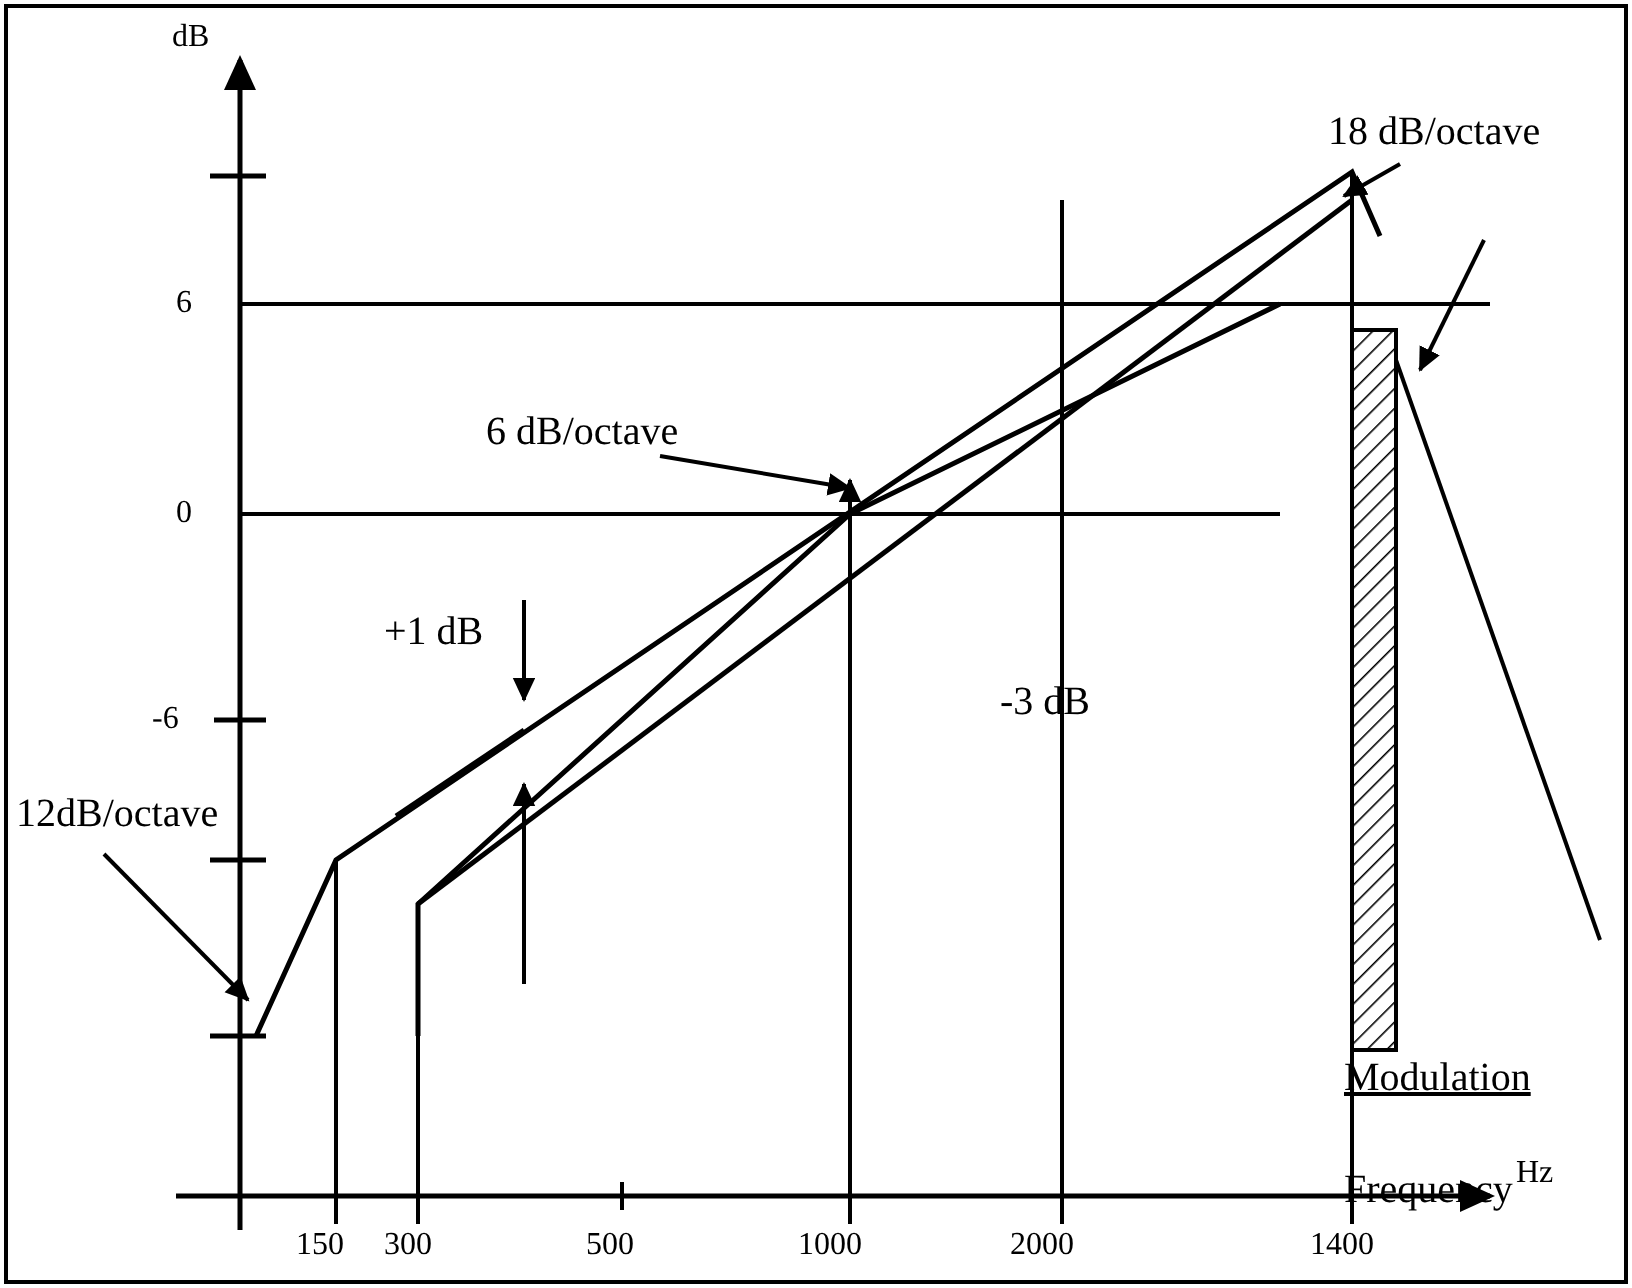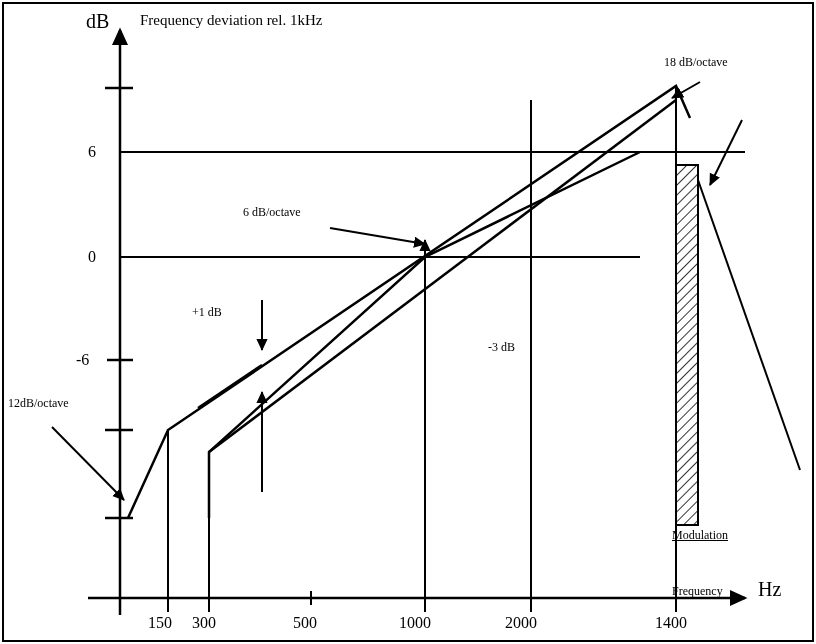--- a/index.html
+++ b/index.html
@@ -7,23 +7,23 @@
     width:816px;height:644px;
     background:#ffffff;
     font-family:"Liberation Serif", serif;
     overflow:hidden;
     position:relative;
   }
   #stage{position:absolute;left:0;top:0;width:816px;height:644px;}
   svg#plot{position:absolute;left:0;top:0;width:816px;height:644px;}
   .lbl{position:absolute;font-family:"Liberation Serif", serif;color:#000;white-space:pre;}
   .t-title{font-size:15px;}
-  .t-ax{font-size:20px;}
+  .t-ax{font-size:16px;}
   .t-tick{font-size:16px;}
-  .t-ann2{font-size:12px;}
+  .t-ann2{font-size:20px;}
 </style>
 </head>
 <body>
 
 <div id="stage">
 
   <svg id="plot" viewBox="0 0 816 644">
     <defs>
       <marker id="arrow" markerWidth="10" markerHeight="10" refX="6" refY="3.2" orient="auto">
         <path d="M0,0 L7,3.2 L0,6.4 z" fill="#000"></path>
@@ -75,36 +75,35 @@
 
     <line x1="700" y1="82" x2="672" y2="98" stroke="#000" stroke-width="2" marker-end="url(#arrowsm)"></line>
     <line x1="742" y1="120" x2="710" y2="185" stroke="#000" stroke-width="2" marker-end="url(#arrowsm)"></line>
 
     <line x1="52" y1="427" x2="124" y2="500" stroke="#000" stroke-width="2" marker-end="url(#arrowsm)"></line>
 
     <line x1="698" y1="180" x2="800" y2="470" stroke="#000" stroke-width="2"></line>
   </svg>
 
   <div class="lbl t-ax" style="left:86px;top:10px;">dB</div>
-  <div class="lbl t-title" style="left:140px;top:12px;">Frequency deviation rel. 1kHz</div>
   <div class="lbl t-ax" style="left:758px;top:578px;">Hz</div>
 
   <div class="lbl t-tick" style="left:88px;top:143px;">6</div>
   <div class="lbl t-tick" style="left:88px;top:248px;">0</div>
   <div class="lbl t-tick" style="left:76px;top:351px;">-6</div>
 
   <div class="lbl t-tick" style="left:148px;top:614px;">150</div>
   <div class="lbl t-tick" style="left:192px;top:614px;">300</div>
   <div class="lbl t-tick" style="left:293px;top:614px;font-family:Liberation Serif, serif;">500</div>
   <div class="lbl t-tick" style="left:399px;top:614px;">1000</div>
   <div class="lbl t-tick" style="left:505px;top:614px;">2000</div>
   <div class="lbl t-tick" style="left:655px;top:614px;">1400</div>
 
   <div class="lbl t-ann2" style="left:664px;top:55px;">18 dB/octave</div>
   <div class="lbl t-ann2" style="left:243px;top:205px;">6 dB/octave</div>
   <div class="lbl t-ann2" style="left:8px;top:396px;">12dB/octave</div>
   <div class="lbl t-ann2" style="left:192px;top:305px;text-align:right;">+1 dB</div>
-  <div class="lbl t-ann2" style="left:488px;top:340px;">-3 dB</div>
+  <div class="lbl t-ann2" style="left:500px;top:340px;">-3 dB</div>
 
   <div class="lbl t-ann2" style="left:672px;top:528px;text-decoration:underline;">Modulation</div>
   <div class="lbl t-ann2" style="left:672px;top:552px;margin-top:32px;">Frequency</div>
 
 </div>
 
 </body></html>

